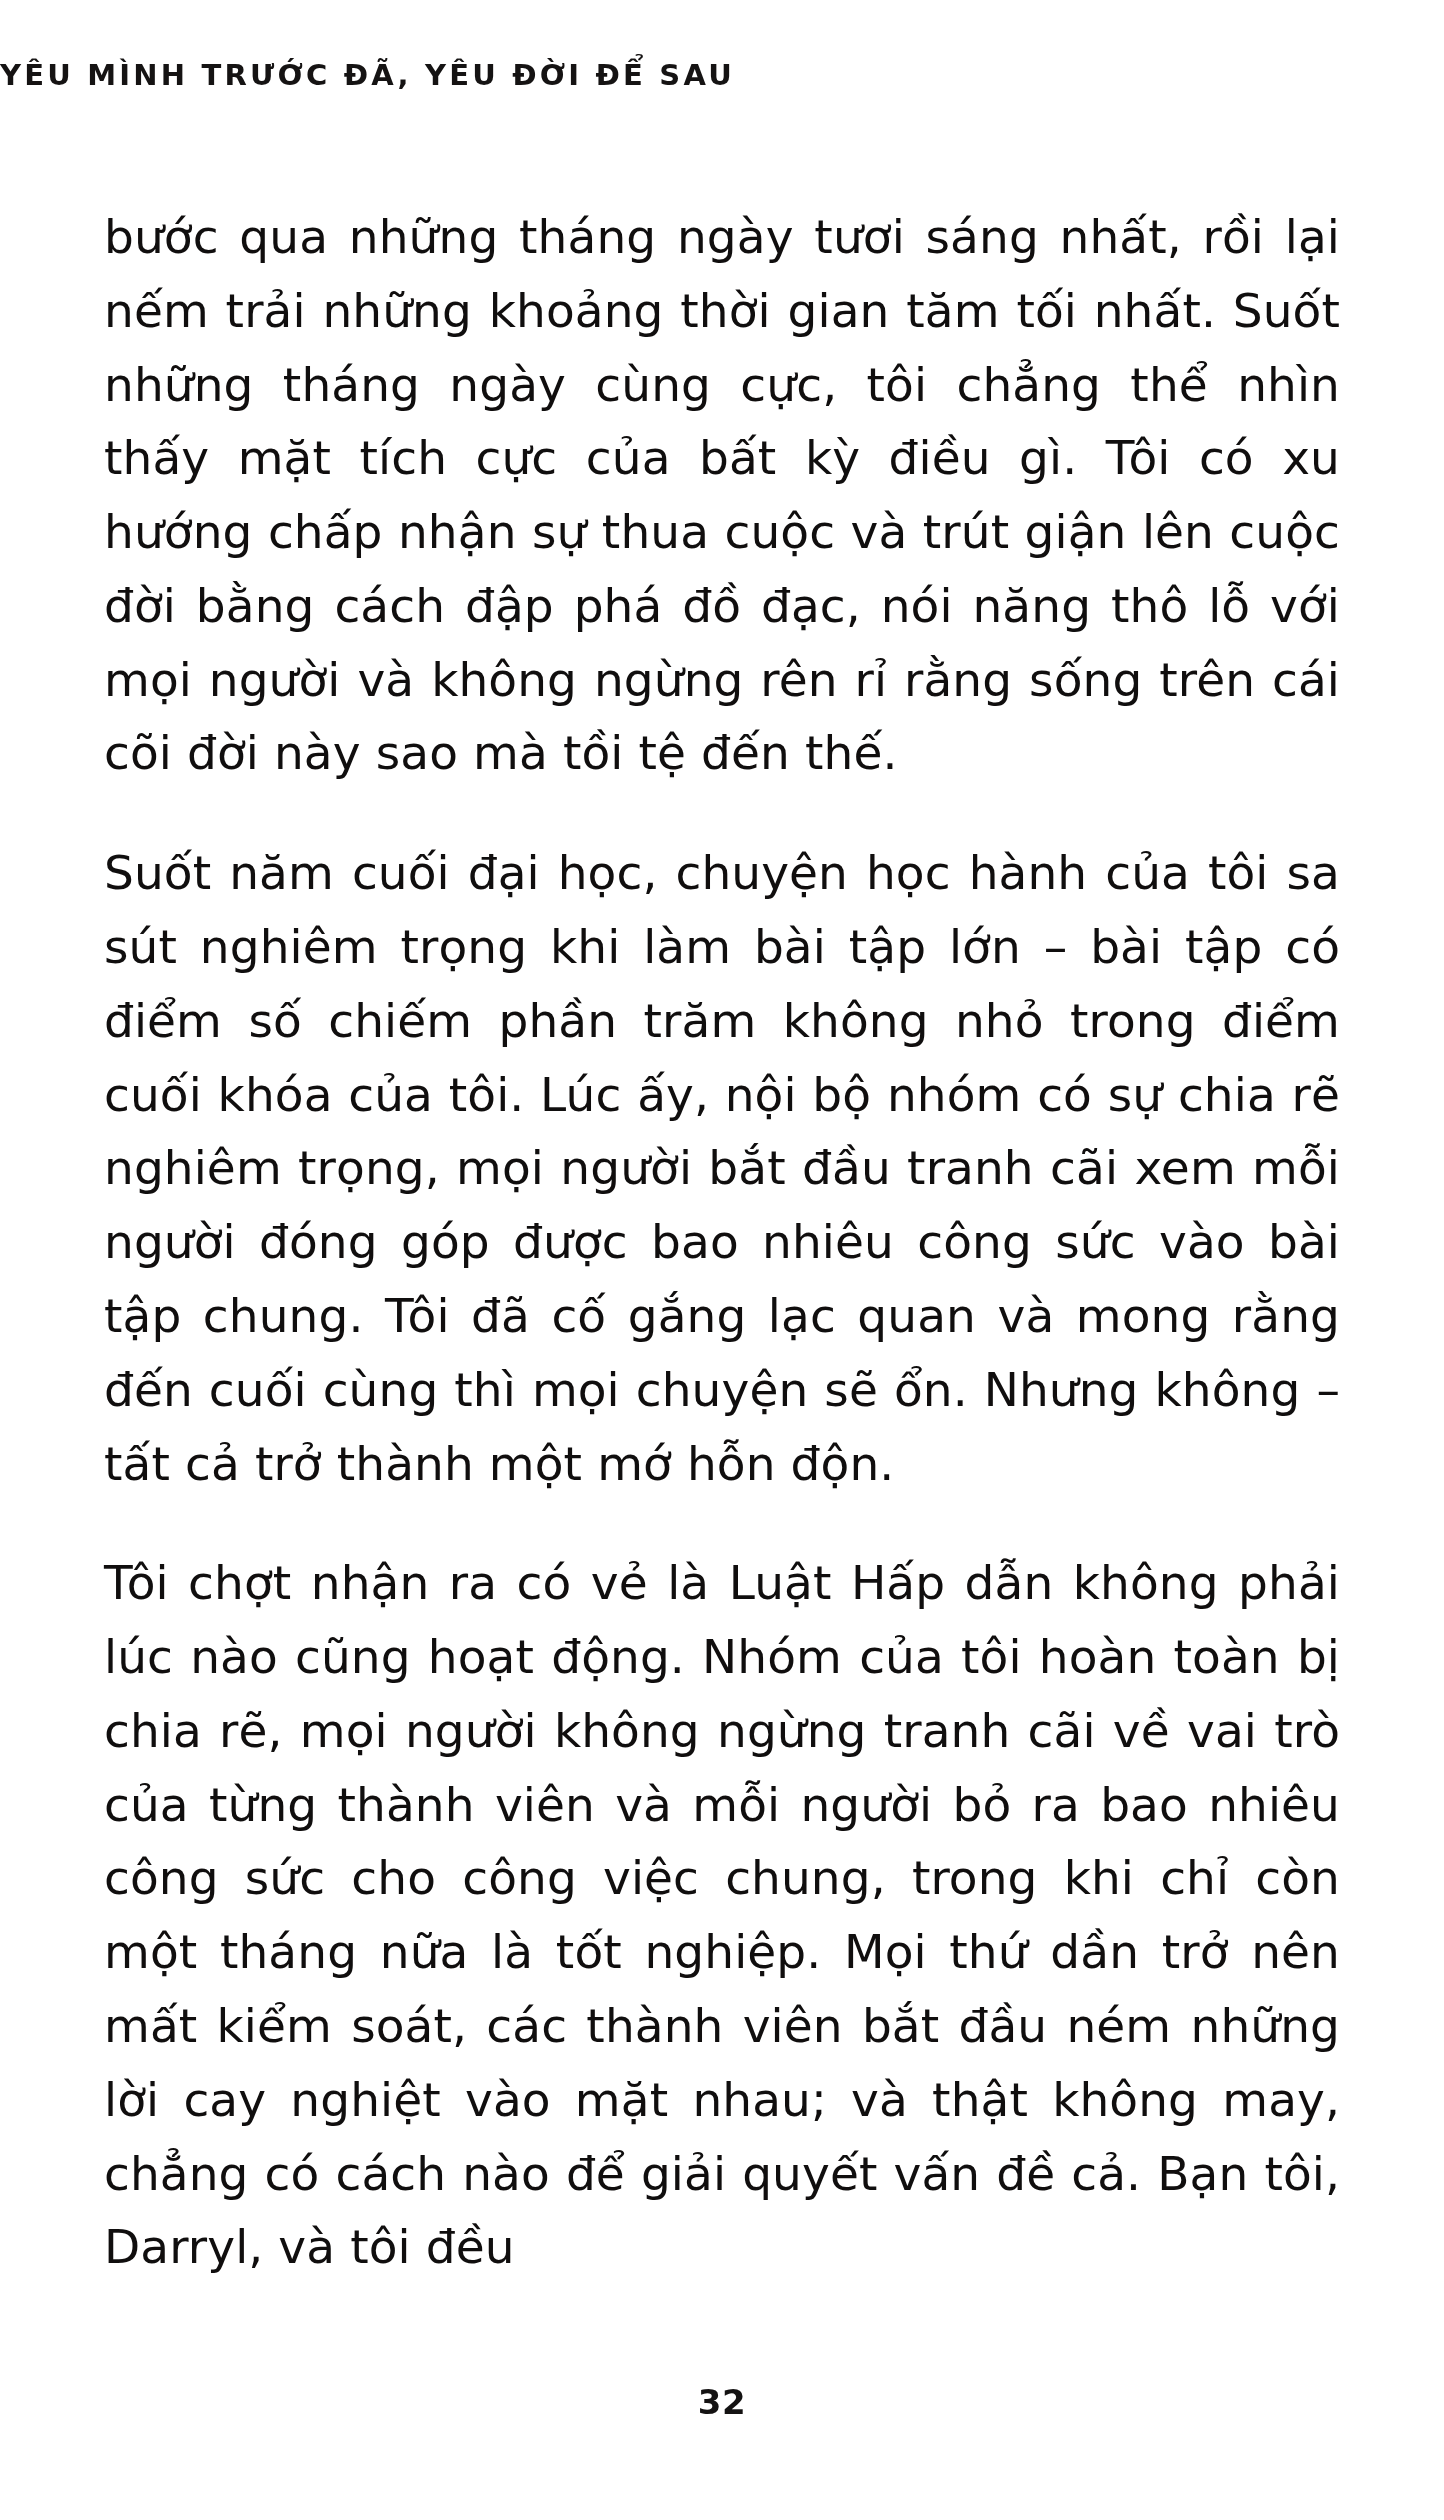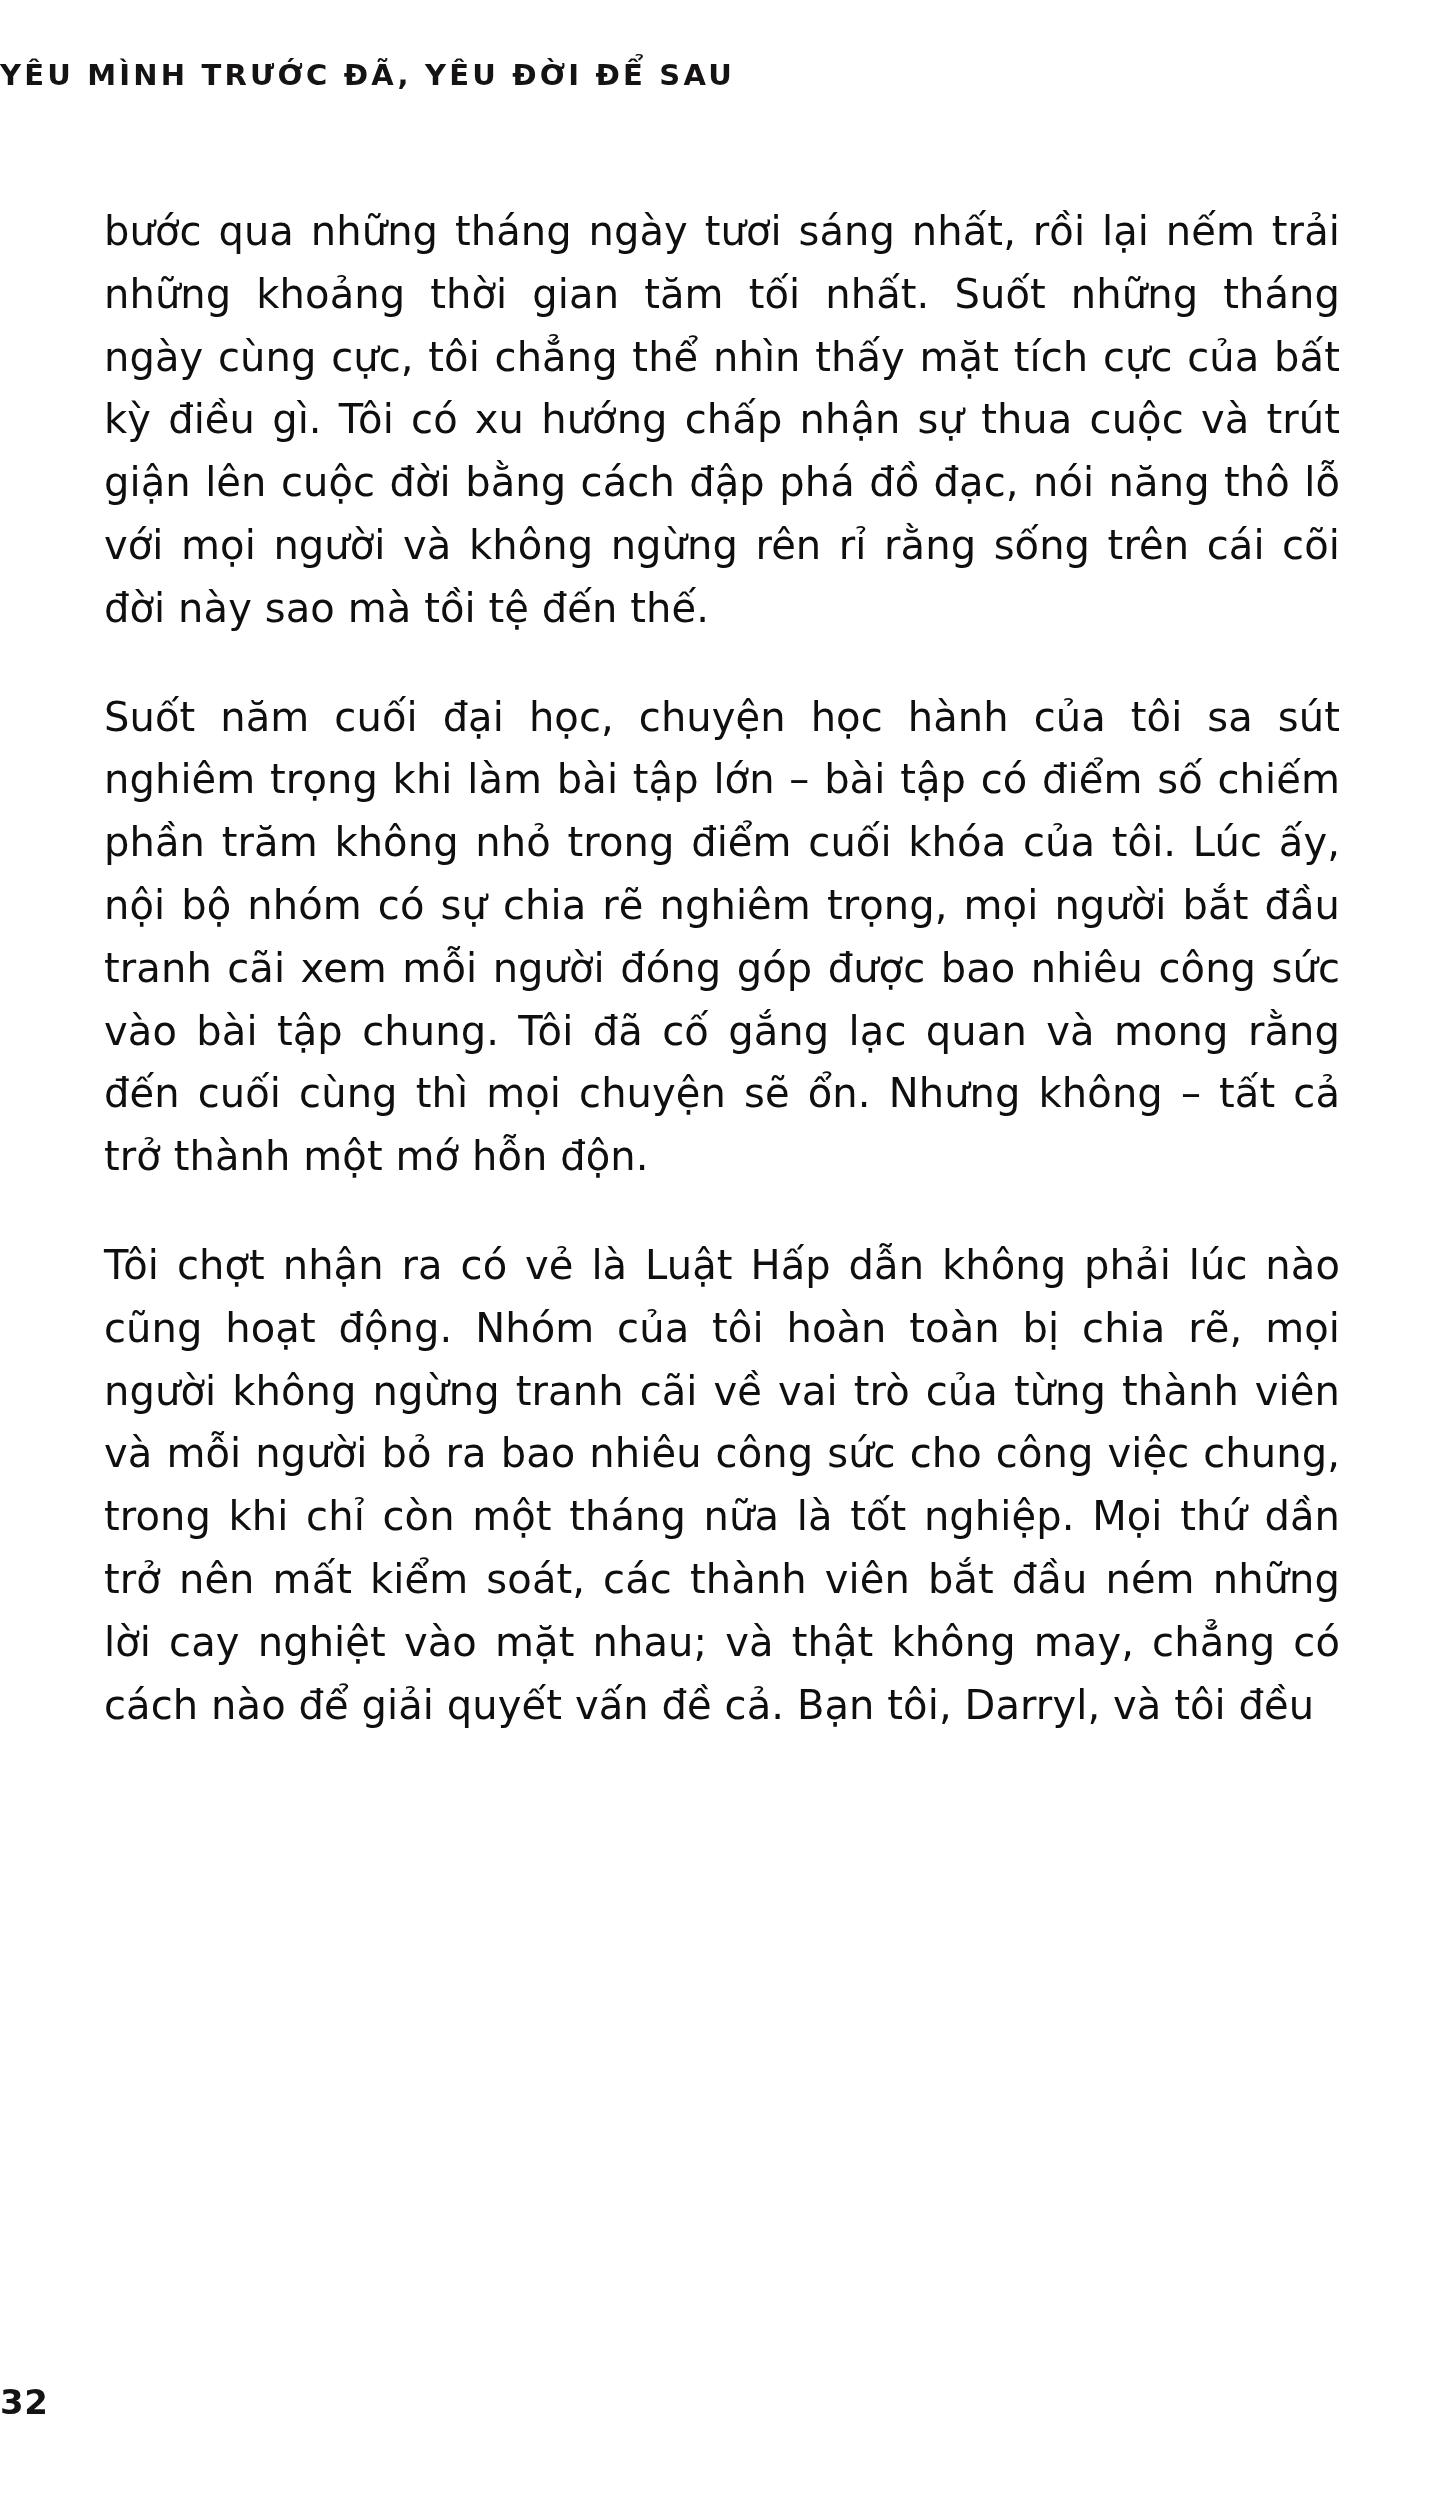--- a/index.html
+++ b/index.html
@@ -29,39 +29,39 @@
     color: #151313;
     text-transform: uppercase;
   }
   .body-block {
     position: absolute;
     left: 104px;
     right: 104px;
     top: 200px;
   }
   .para {
-    font-size: 40px;
+    font-size: 47px;
     line-height: 1.57;
     text-align: justify;
     text-justify: inter-word;
     margin: 0 0 46px 0;
     color: #100e0e;
     font-weight: 400;
     letter-spacing: 0.1px;
   }
   .para:last-child {
     margin-bottom: 0;
     margin-top: 32px;
   }
   .folio {
     position: absolute;
     bottom: 98px;
     left: 0;
     right: 0;
-    text-align: left;
+    text-align: center;
     font-size: 34px;
     font-weight: 700;
     color: #141212;
     letter-spacing: 0.5px;
   }
 </style>
 </head>
 <body>
 
 <div class="page">

